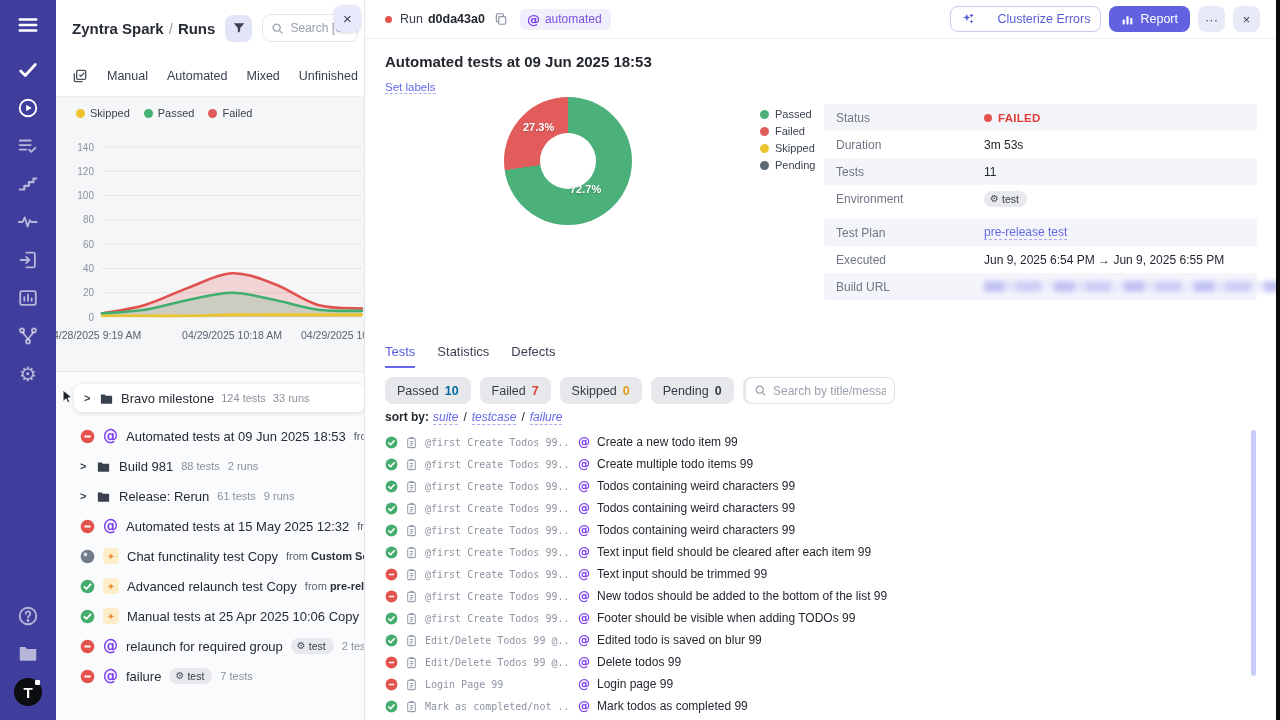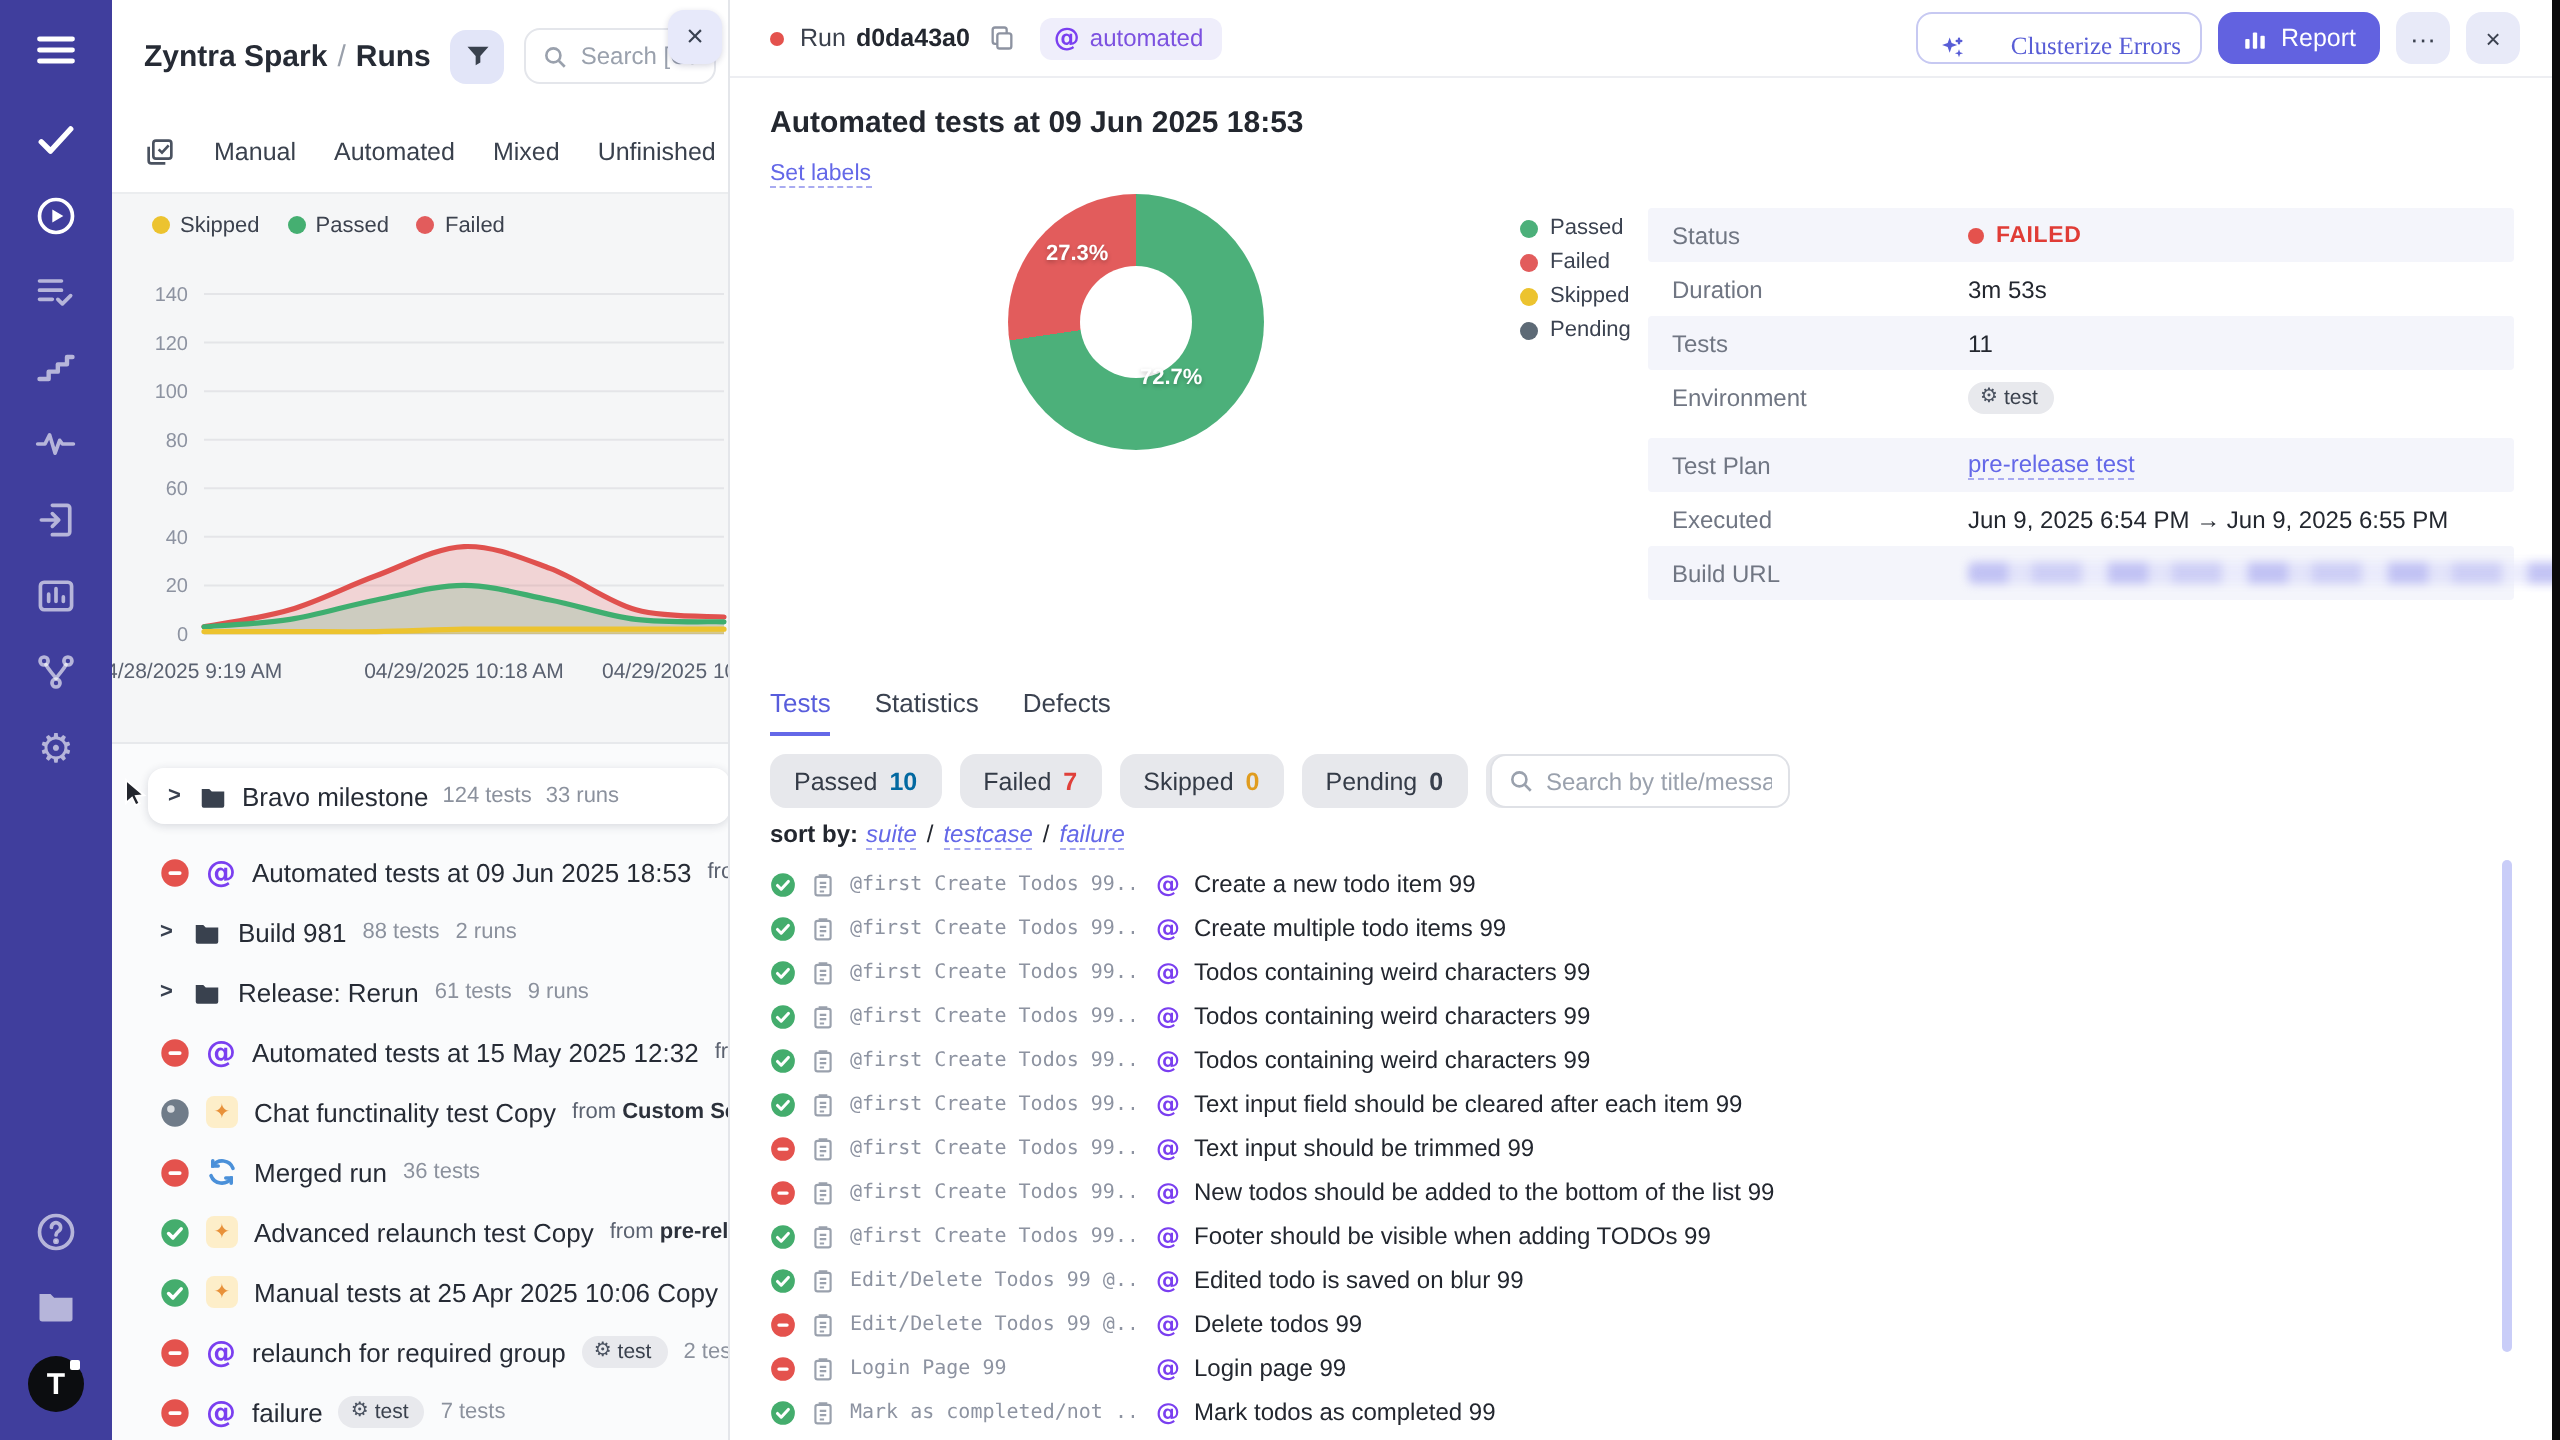--- a/index.html
+++ b/index.html
@@ -64,21 +64,21 @@
   .main { position:absolute; left:365px; top:0; width:911px; height:720px; background:#fff; }
   .m-header { height:39px; border-bottom:1px solid #edeef2; display:flex; align-items:center; padding:0 16px 0 20px; }
   .st-dot { width:7px; height:7px; border-radius:50%; background:#e4524d; flex:none; }
   .m-runlabel { font-size:12.5px; color:#3a404c; margin-left:8px; }
   .m-runid { font-size:12.5px; font-weight:bold; color:#23272f; margin-left:5px; }
   .m-copy { margin-left:9px; cursor:pointer; display:flex; }
   .m-badge { margin-left:12px; background:#efeefb; border-radius:6px; padding:3px 9px 3px 7px; font-size:12px;
              color:#7c51e0; display:flex; align-items:center; gap:5px; cursor:pointer; }
   .m-actions { margin-left:auto; display:flex; gap:8px; align-items:center; }
   .btn-outline { height:26px; border:1px solid #c7c9f2; background:#fff; color:#585dd6; border-radius:8px;
-                 font-size:12.5px; padding:0 10px; display:flex; align-items:flex-end; gap:22px; cursor:pointer; font-family:Liberation Serif, serif;}
+                 font-size:12.5px; padding:0 10px; display:flex; align-items:center; gap:22px; cursor:pointer; font-family:Liberation Sans, sans-serif;}
   .btn-primary { height:26px; border:none; background:#6262e0; color:#fff; border-radius:8px; font-size:12.5px;
                  padding:0 12px; display:flex; align-items:center; gap:6px; cursor:pointer; font-family:inherit;}
   .btn-icon { height:26px; width:27px; border:none; background:#e8eaf8; color:#3c4250; border-radius:8px;
               font-size:13px; display:flex; align-items:center; justify-content:center; cursor:pointer; font-family:inherit;}
   .m-body { position:relative; height:681px; }
   .m-title { position:absolute; left:20px; top:14px; font-size:15px; font-weight:bold; color:#23272f; }
   .m-setlabels { position:absolute; left:20px; top:42px; font-size:11.5px; color:#6468e8;
                  border-bottom:1px dashed #a9abf0; cursor:pointer; }
   .donut { position:absolute; left:139px; top:58px; width:128px; height:128px; border-radius:50%; }
   .donut::after { content:""; position:absolute; left:36px; top:36px; width:56px; height:56px; border-radius:50%; background:#fff; }
@@ -338,38 +338,20 @@
                 <circle cx="5.8" cy="5.8" r="2" fill="rgba(255,255,255,.75)"></circle>
               </svg>
             </span>
             <span class="ic-copybadge">✦</span>
             <span class="name">Chat functinality test Copy</span>
             <span class="from">from <b>Custom Selection</b></span>
           </div>
           <div class="lp-row">
             <span style="display:flex">
               <svg width="15" height="15" viewBox="0 0 16 16">
-                <circle cx="8" cy="8" r="7.3" fill="#e4524d"></circle>
-                <rect x="4.5" y="7" width="7" height="2" rx="1" fill="#fff"></rect>
-              </svg>
-            </span>
-            <span style="display:flex">
-              <svg width="16" height="16" viewBox="0 0 16 16" fill="none" stroke="#4a90d9" stroke-width="1.8" stroke-linecap="round">
-                <path d="M13.5 6.2A5.7 5.7 0 0 0 3.4 5"></path>
-                <path d="M3.4 2.4V5h2.7"></path>
-                <path d="M2.5 9.8A5.7 5.7 0 0 0 12.6 11"></path>
-                <path d="M12.6 13.6V11H9.9"></path>
-              </svg>
-            </span>
-            <span class="name">Merged run</span>
-            <span class="meta">36 tests</span>
-          </div>
-          <div class="lp-row">
-            <span style="display:flex">
-              <svg width="15" height="15" viewBox="0 0 16 16">
                 <circle cx="8" cy="8" r="7.3" fill="#44ad6d"></circle>
                 <path d="M4.6 8.3l2.3 2.3 4.4-4.8" fill="none" stroke="#fff" stroke-width="1.9" stroke-linecap="round" stroke-linejoin="round"></path>
               </svg>
             </span>
             <span class="ic-copybadge">✦</span>
             <span class="name">Advanced relaunch test Copy</span>
             <span class="from">from <b>pre-release test</b></span>
           </div>
           <div class="lp-row">
             <span style="display:flex">

